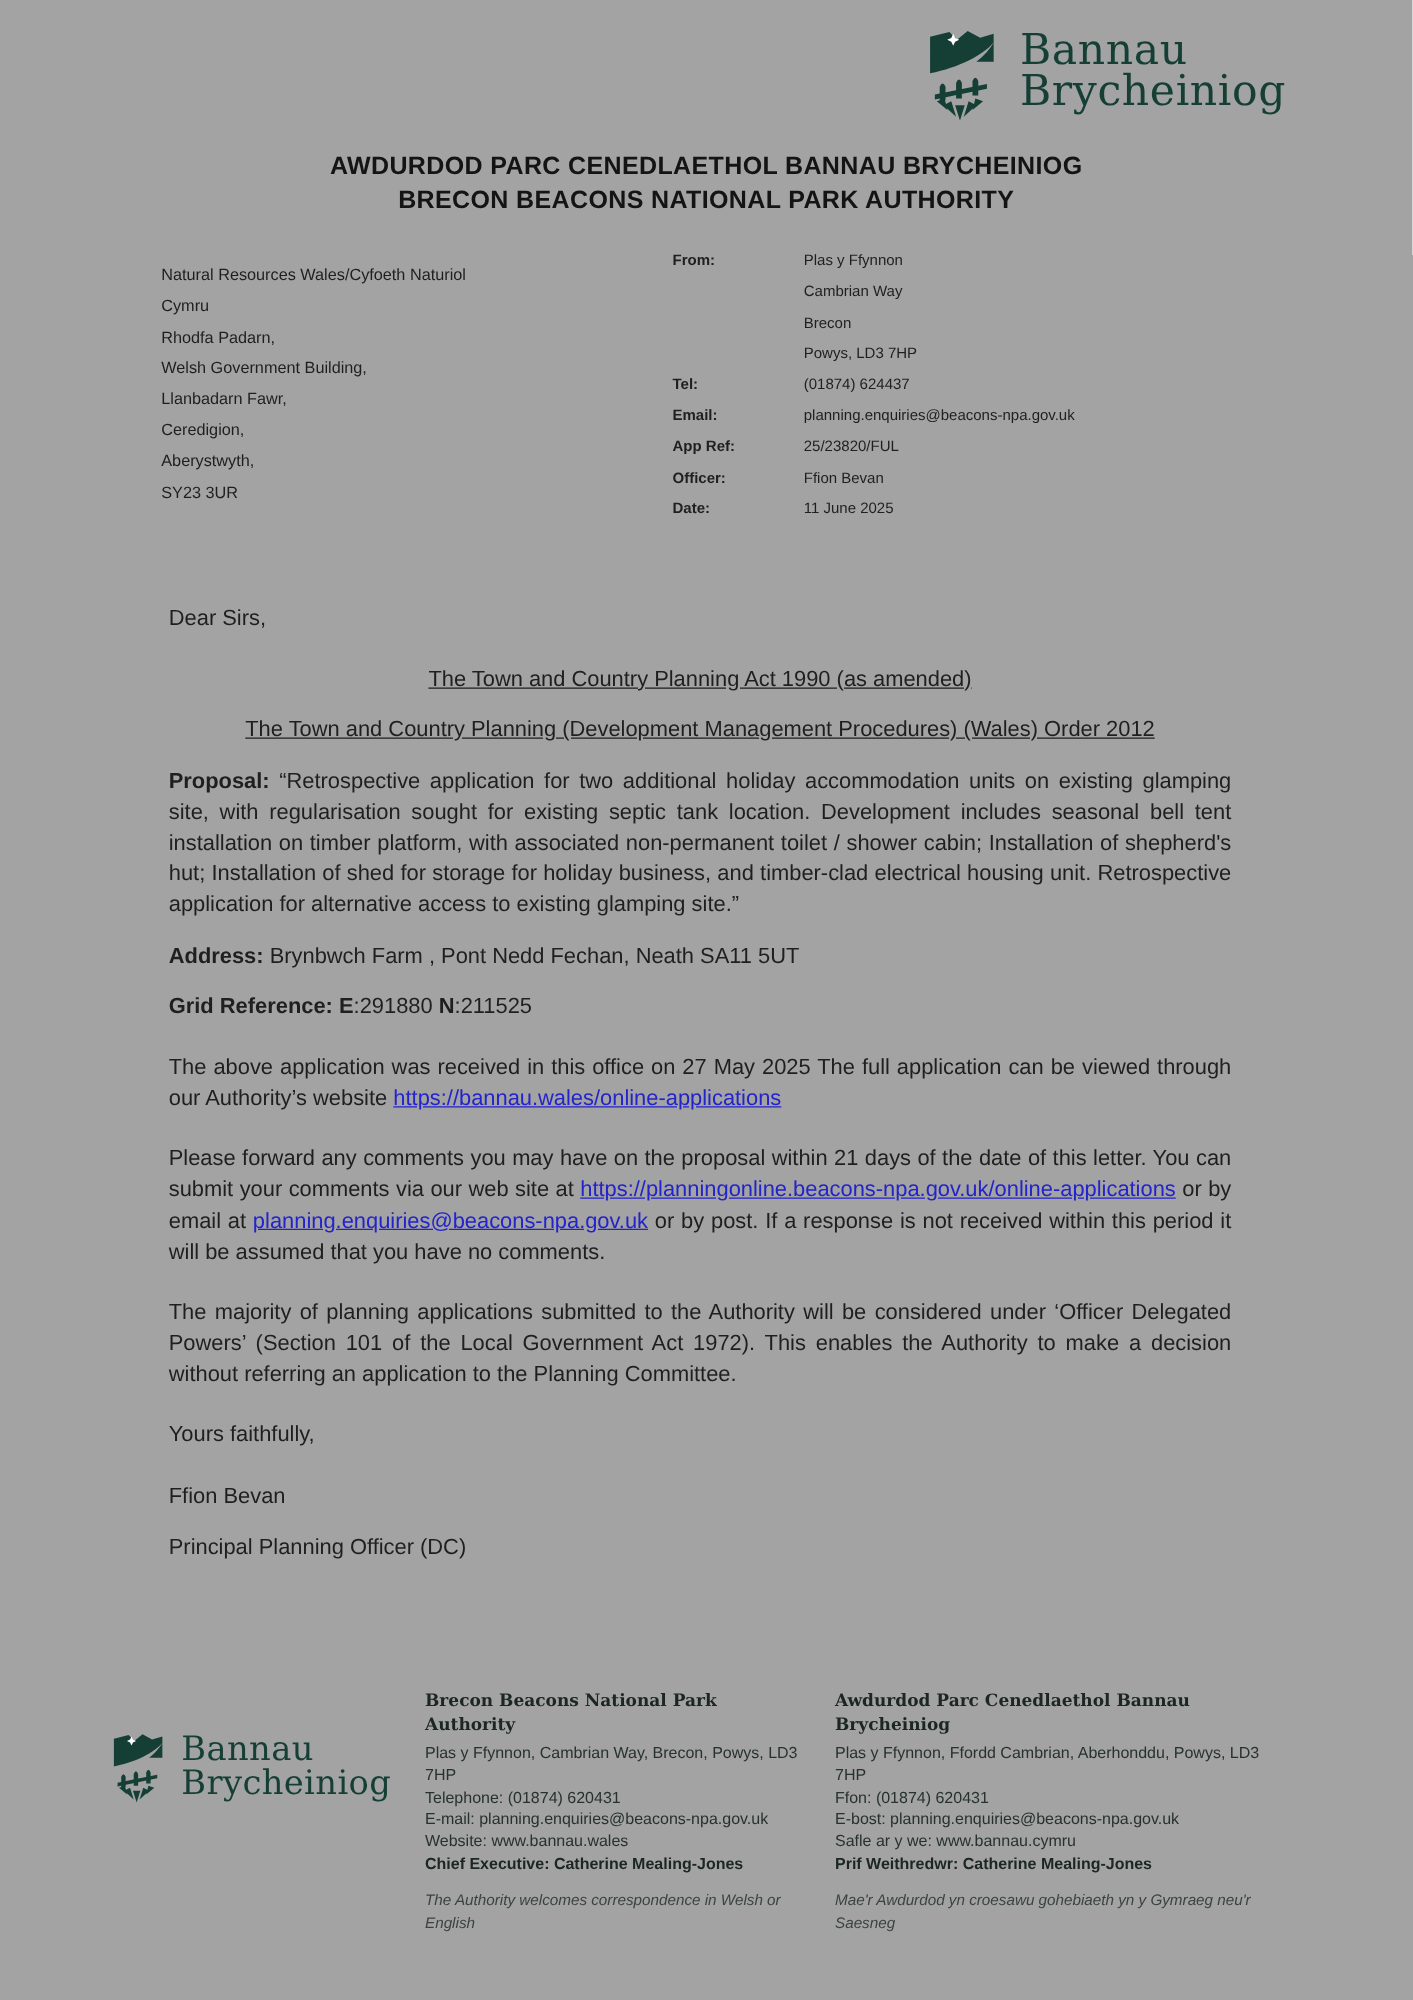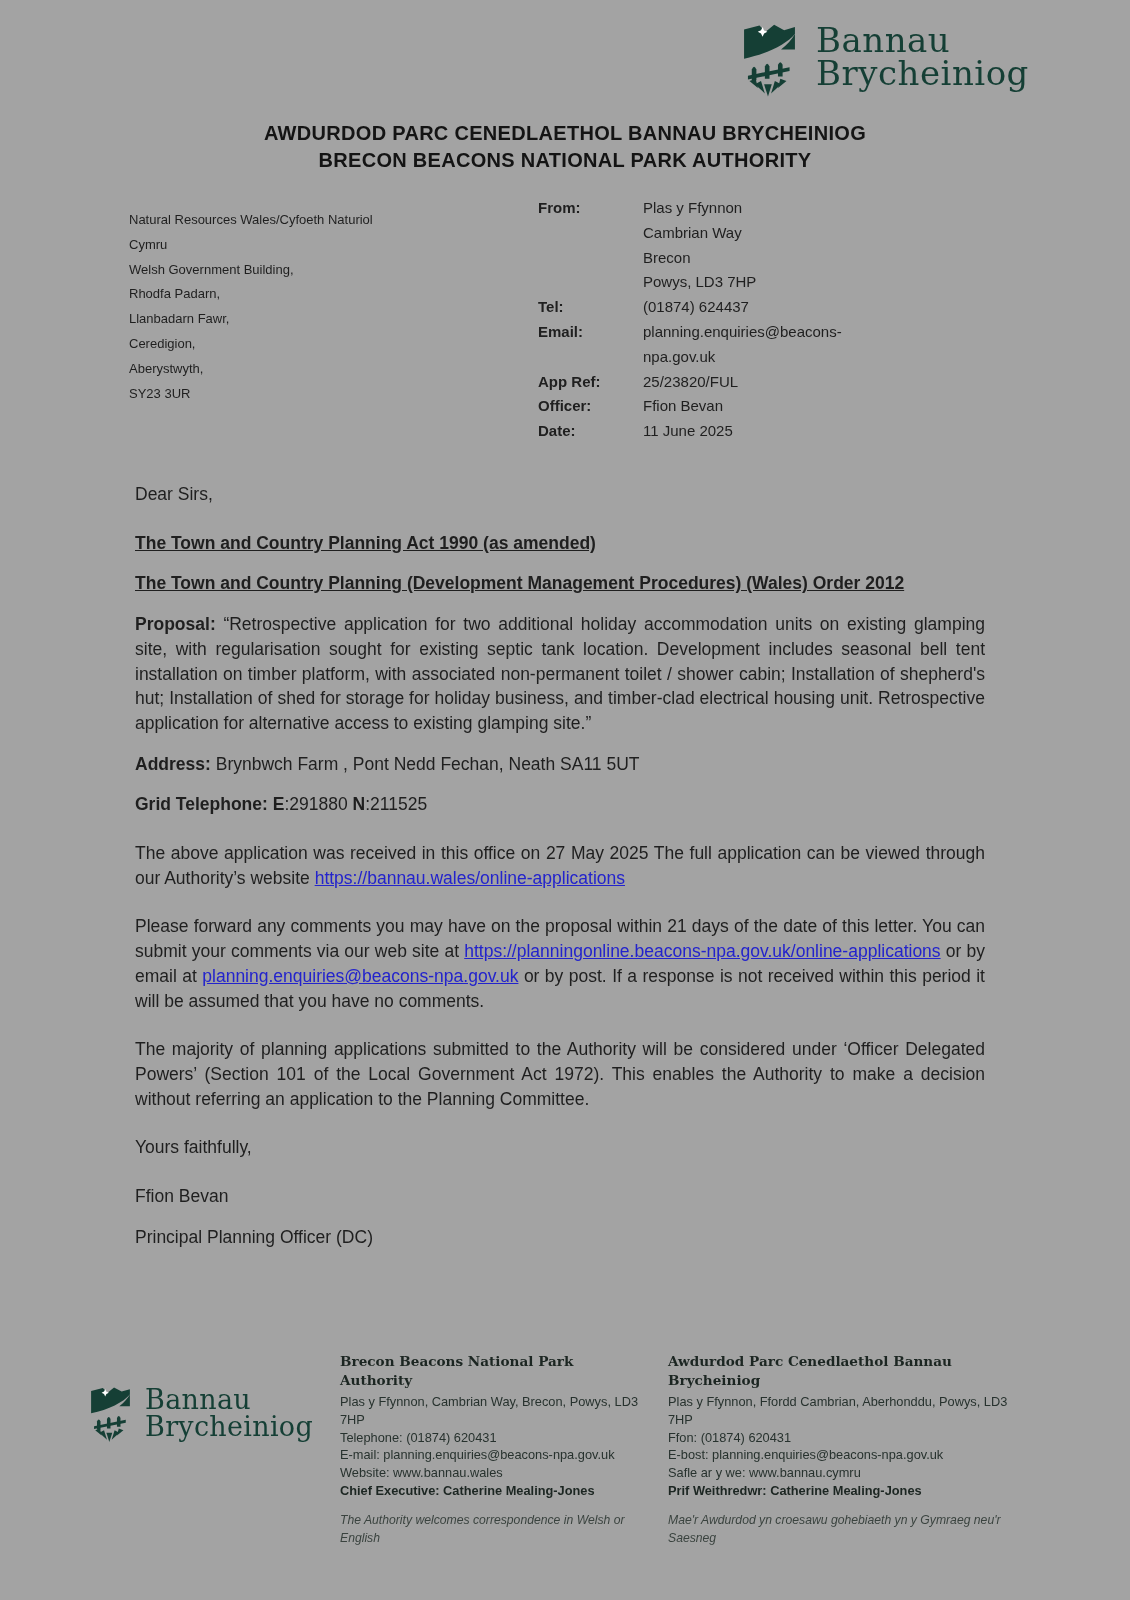--- a/index.html
+++ b/index.html
@@ -24,29 +24,29 @@
   .doc-title {
     position:absolute; top:120px; left:0; width:100%;
     text-align:center; font-weight:700; font-size:20px; line-height:27px;
     letter-spacing:0.3px; color:#141414;
   }
   
   .recipient { position:absolute; left:129px; top:208px; width:390px; font-size:13px; line-height:24.8px; }
   .meta {
     position:absolute; left:538px; top:196px;
     display:grid; grid-template-columns:105px 252px;
-    font-size:15px; line-height:24.8px;
+    font-size:12px; line-height:24.8px;
   }
   .m-label { font-weight:700; }
   .m-value { overflow-wrap:break-word; }
   
   .body-flow { position:absolute; left:119px; top:466px; width:882px; font-size:17.5px; line-height:24.7px; }
   .body-flow p { margin:16px; }
   .gap-above { margin-top:24px !important; }
-  .legal { font-weight:700; text-decoration:underline; }
+  .legal { font-weight:400; text-decoration:underline;text-align:center; }
   .just { text-align:justify; }
   .link { color:#2323cc; text-decoration:underline; cursor:pointer; }
   b { font-weight:700; }
   
   .footer-logo { position:absolute; left:87px; top:1386px; display:flex; gap:11px; align-items:flex-start; }
   .footer-col { position:absolute; top:1352px; font-size:12.8px; line-height:17.8px; color:#27322e; }
   .footer-col-en { left:340px; width:310px; }
   .footer-col-cy { left:668px; width:360px; }
   .f-heading { font-family:"DejaVu Serif", serif; font-weight:700; font-size:13.6px; line-height:19px; color:#1c2622; margin-bottom:3px; }
   .f-chief { font-weight:700; color:#1c2622; }
@@ -87,22 +87,22 @@
   </div>
 
   <div class="doc-title">
     <div>AWDURDOD PARC CENEDLAETHOL BANNAU BRYCHEINIOG</div>
     <div>BRECON BEACONS NATIONAL PARK AUTHORITY</div>
   </div>
 
   <div class="recipient">
     <div>Natural Resources Wales/Cyfoeth Naturiol</div>
     <div>Cymru</div>
+    <div>Rhodfa Padarn,</div>
     <div>Welsh Government Building,</div>
-    <div>Rhodfa Padarn,</div>
     <div>Llanbadarn Fawr,</div>
     <div>Ceredigion,</div>
     <div>Aberystwyth,</div>
     <div>SY23 3UR</div>
   </div>
 
   <div class="meta">
     <div class="m-label">From:</div>
     <div class="m-value">Plas y Ffynnon</div>
     <div class="m-label"></div>
@@ -128,21 +128,21 @@
 
     <p class="legal gap-above">The Town and Country Planning Act 1990 (as amended)</p>
     <p class="legal">The Town and Country Planning (Development Management Procedures) (Wales) Order 2012</p>
 
     <p class="just"><b>Proposal:</b>
       <span>“Retrospective application for two additional holiday accommodation units on existing glamping site, with regularisation sought for existing septic tank location. Development includes seasonal bell tent installation on timber platform, with associated non-permanent toilet / shower cabin; Installation of shepherd's hut; Installation of shed for storage for holiday business, and timber-clad electrical housing unit. Retrospective application for alternative access to existing glamping site.”</span></p>
 
     <p><b>Address:</b>
       <span>Brynbwch Farm , Pont Nedd Fechan, Neath SA11 5UT</span></p>
 
-    <p><b>Grid Telephone:</b>
+    <p><b>Grid Reference:</b>
       <b>E</b><span>:291880</span>
       <b>N</b><span>:211525</span></p>
 
     <p class="just gap-above"><span>The above application was received in this office on 27 May 2025 The full application can be viewed through our Authority’s website</span>
       <a class="link">https://bannau.wales/online-applications</a></p>
 
     <p class="just gap-above"><span>Please forward any comments you may have on the proposal within 21 days of the date of this letter.  You can submit your comments via our web site at</span>
       <a class="link">https://planningonline.beacons-npa.gov.uk/online-applications</a>
       <span>or by email at</span>
       <a class="link">planning.enquiries@beacons-npa.gov.uk</a>

